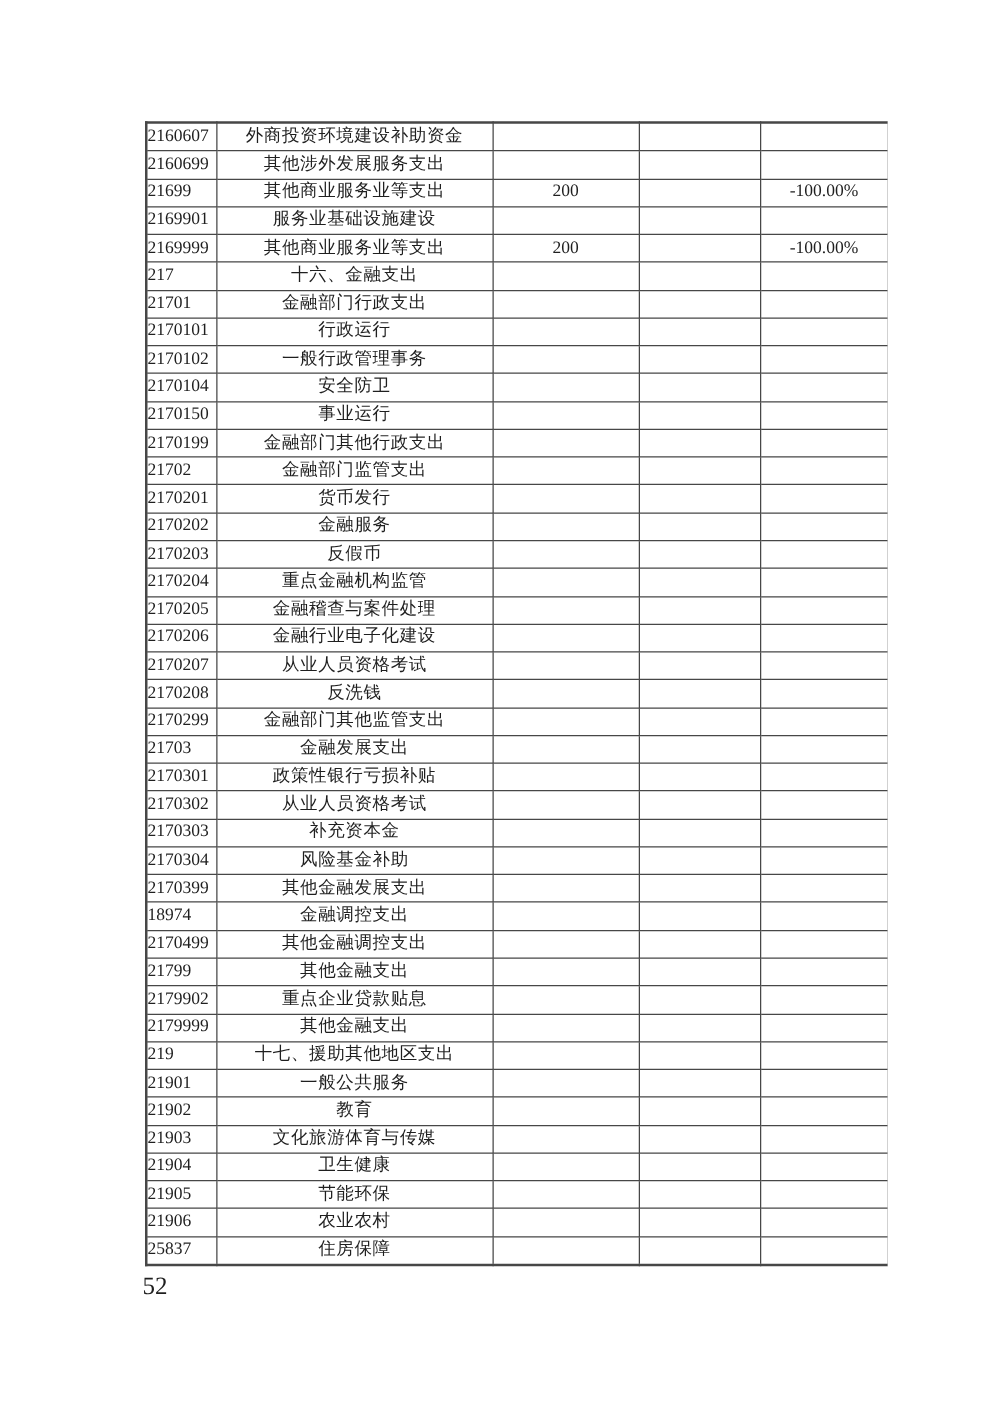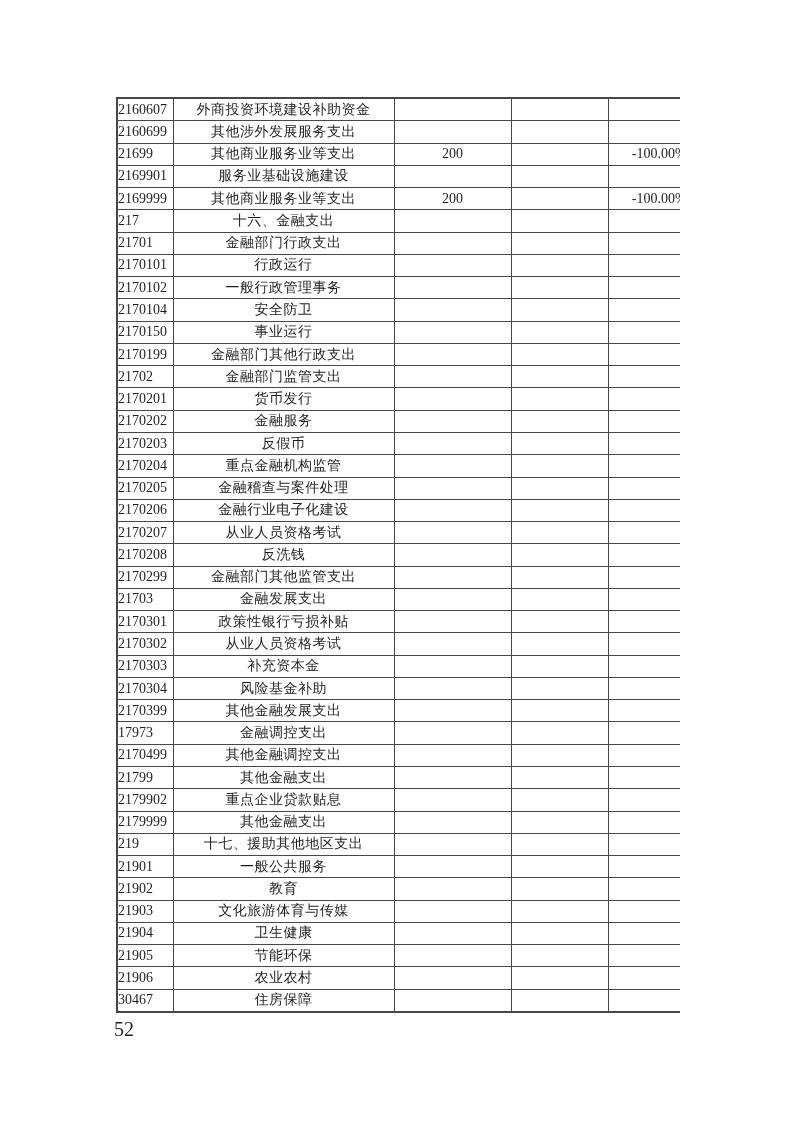--- a/index.html
+++ b/index.html
@@ -12,20 +12,21 @@
     width:793px;height:1122px;
     background:var(--background);
     font-family:"Liberation Serif","DejaVu Serif",serif;
     color:var(--text);
   }
   .page{
     position:relative;
     width:680px;height:1122px;
     background:var(--background);
     overflow:hidden;
+    padding-left:30px;
   }
   table.budget{
     position:absolute;
     left:116px;top:97px;
     width:594px;height:916px;
     border-collapse:collapse;
     table-layout:fixed;
     border:2px solid var(--border);
   }
   table.budget td{
@@ -252,21 +253,21 @@
           <td class="c-change"></td>
         </tr>
         <tr>
           <td class="c-code">2170399</td>
           <td class="c-name">其他金融发展支出</td>
           <td class="c-amount"></td>
           <td class="c-blank"></td>
           <td class="c-change"></td>
         </tr>
         <tr>
-          <td class="c-code">17973</td>
+          <td class="c-code">18974</td>
           <td class="c-name">金融调控支出</td>
           <td class="c-amount"></td>
           <td class="c-blank"></td>
           <td class="c-change"></td>
         </tr>
         <tr>
           <td class="c-code">2170499</td>
           <td class="c-name">其他金融调控支出</td>
           <td class="c-amount"></td>
           <td class="c-blank"></td>
@@ -336,21 +337,21 @@
           <td class="c-change"></td>
         </tr>
         <tr>
           <td class="c-code">21906</td>
           <td class="c-name">农业农村</td>
           <td class="c-amount"></td>
           <td class="c-blank"></td>
           <td class="c-change"></td>
         </tr>
         <tr>
-          <td class="c-code">30467</td>
+          <td class="c-code">25837</td>
           <td class="c-name">住房保障</td>
           <td class="c-amount"></td>
           <td class="c-blank"></td>
           <td class="c-change"></td>
         </tr>
       </tbody>
   </table>
 
   <div class="page-number">52</div>
 

